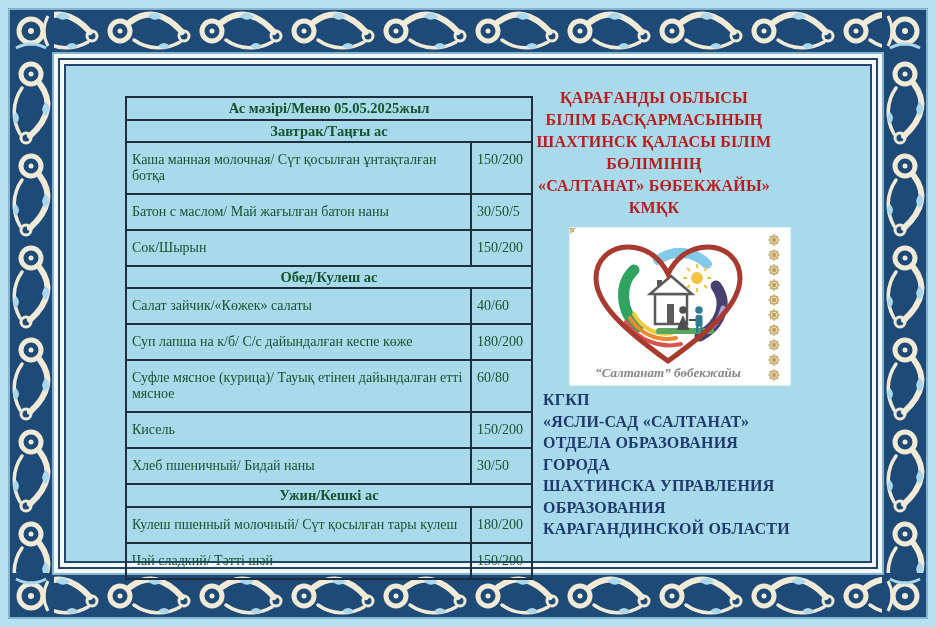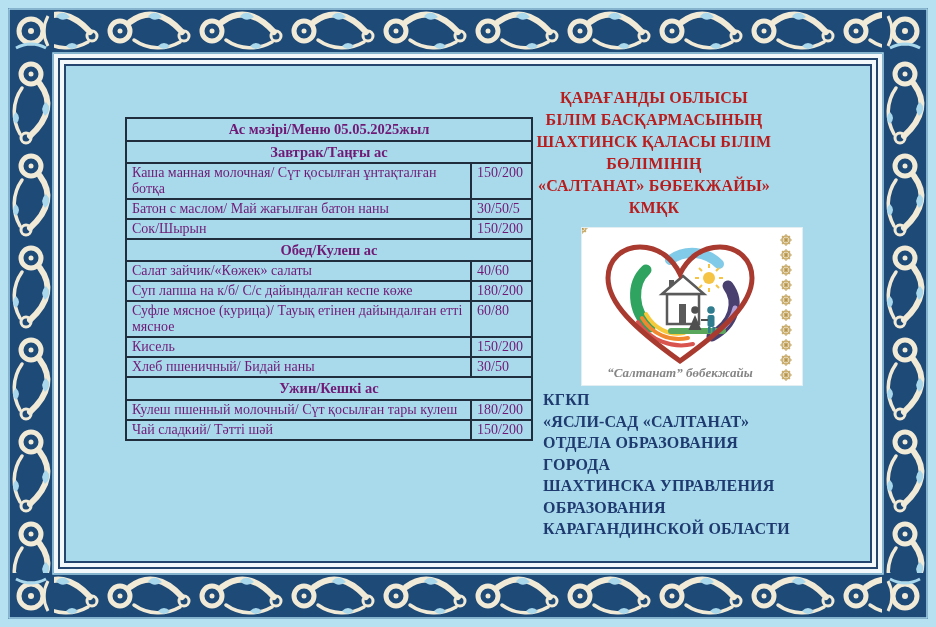--- a/index.html
+++ b/index.html
@@ -1,37 +1,37 @@
 <!DOCTYPE html>
 <html><head>
 <meta charset="utf-8">
 <style>
   html,body{margin:0;padding:0;background:#b5e1f0;}
   .canvas{position:relative;width:936px;height:627px;overflow:hidden;
           font-family:"Liberation Serif","DejaVu Serif",serif;}
   .bg-svg{position:absolute;left:0;top:0;}
 
   
-  .menu-table{position:absolute;left:125px;top:117px;width:406px;
+  .menu-table{position:absolute;left:125px;top:96px;width:406px;
               border-collapse:collapse;table-layout:fixed;
-              color:#701a75;font-size:14px;line-height:1.14;}
-  .menu-table td{border:2px solid #202d3c;padding:1px 5px;vertical-align:top;}
+              color:#14532d;font-size:14px;line-height:1.14;}
+  .menu-table td{border:2px solid #202d3c;padding:9px 5px;vertical-align:top;}
   .menu-table .title-row td, .menu-table .sec td{
       text-align:center;font-weight:bold;font-size:14.5px;padding:2px 4px;}
   .col-dish{width:345px;}
   .col-portion{width:61px;}
 
   
   .kz-title{position:absolute;left:518px;top:87px;width:272px;
             text-align:center;font-weight:bold;font-size:16px;line-height:22px;
             color:#b91c1c;white-space:pre-line;letter-spacing:.2px;}
   .ru-title{position:absolute;left:543px;top:389px;width:290px;
             text-align:left;font-weight:bold;font-size:16px;line-height:21.5px;
             color:#1e3a6e;white-space:pre-line;letter-spacing:.2px;}
-  .logo-box{position:absolute;left:582px;top:228px;width:220px;height:157px;
+  .logo-box{position:absolute;left:570px;top:228px;width:220px;height:157px;
             background:#fef9c3;box-shadow:0 0 0 1px #e3eef3;}
   .logo-box svg{display:block;}
 </style>
 </head>
 <body>
 
 <div class="canvas">
 
   <svg class="bg-svg" width="936" height="627" viewBox="0 0 936 627">
     <defs>

